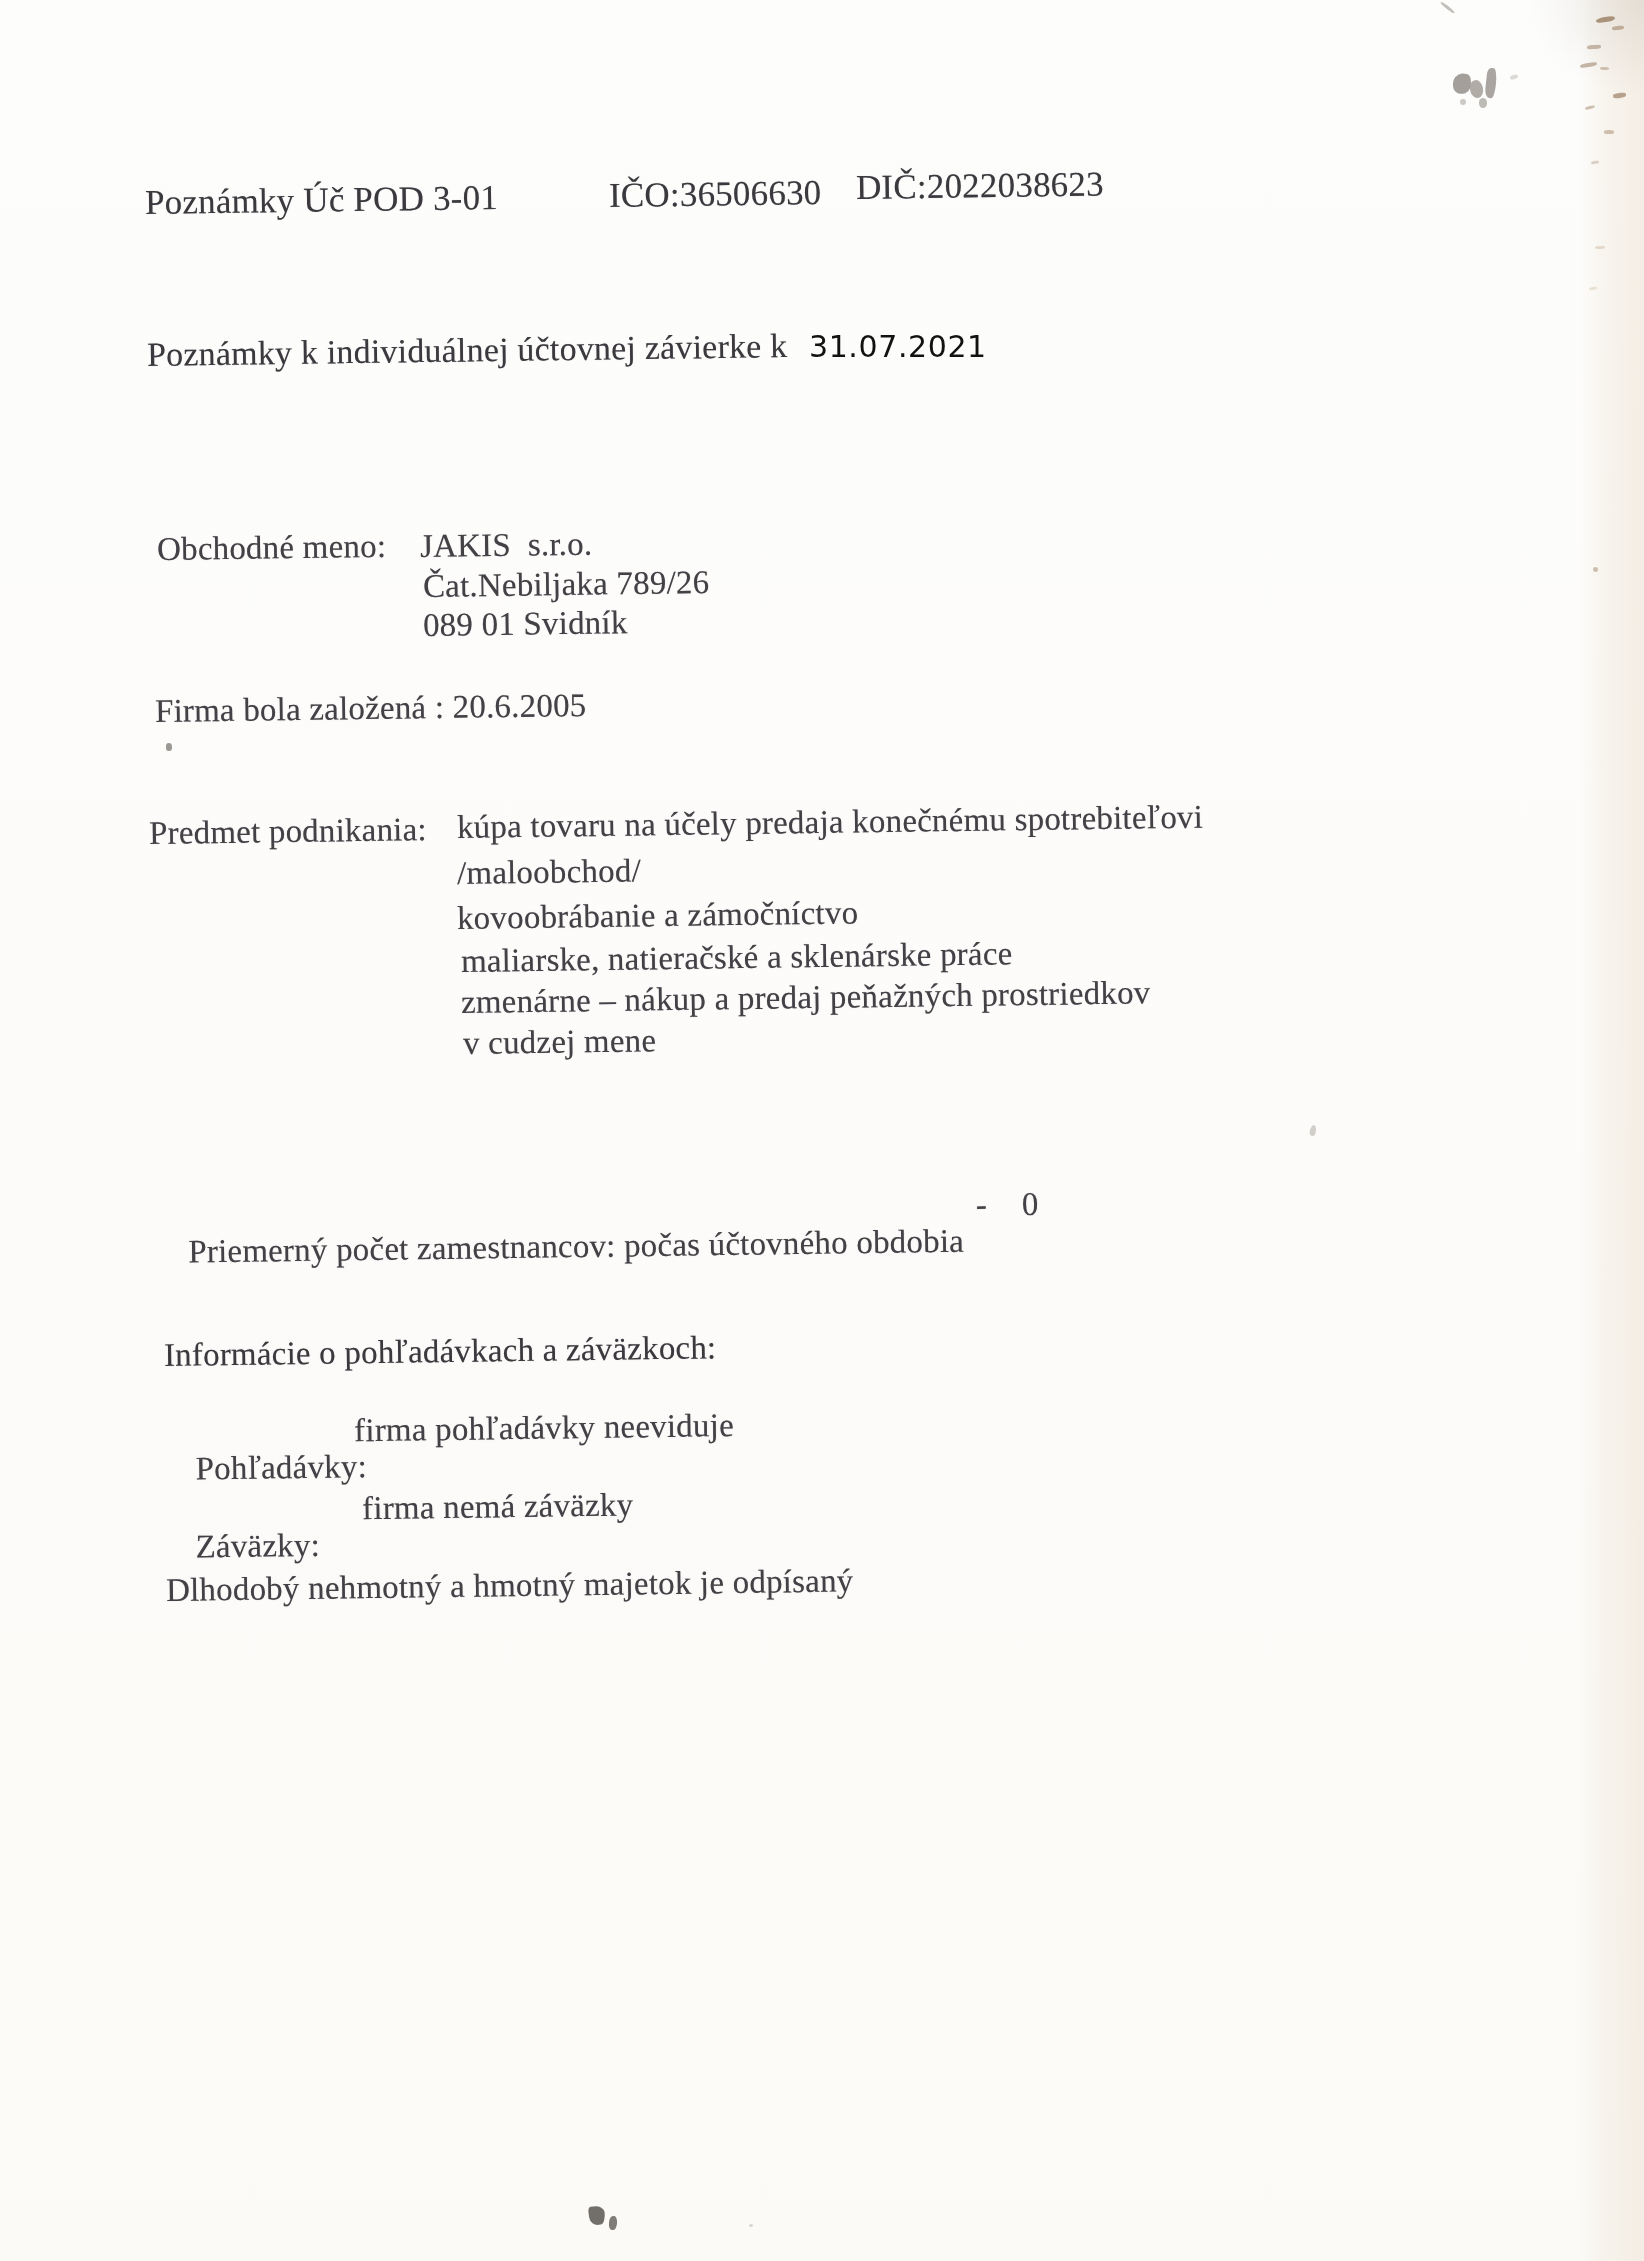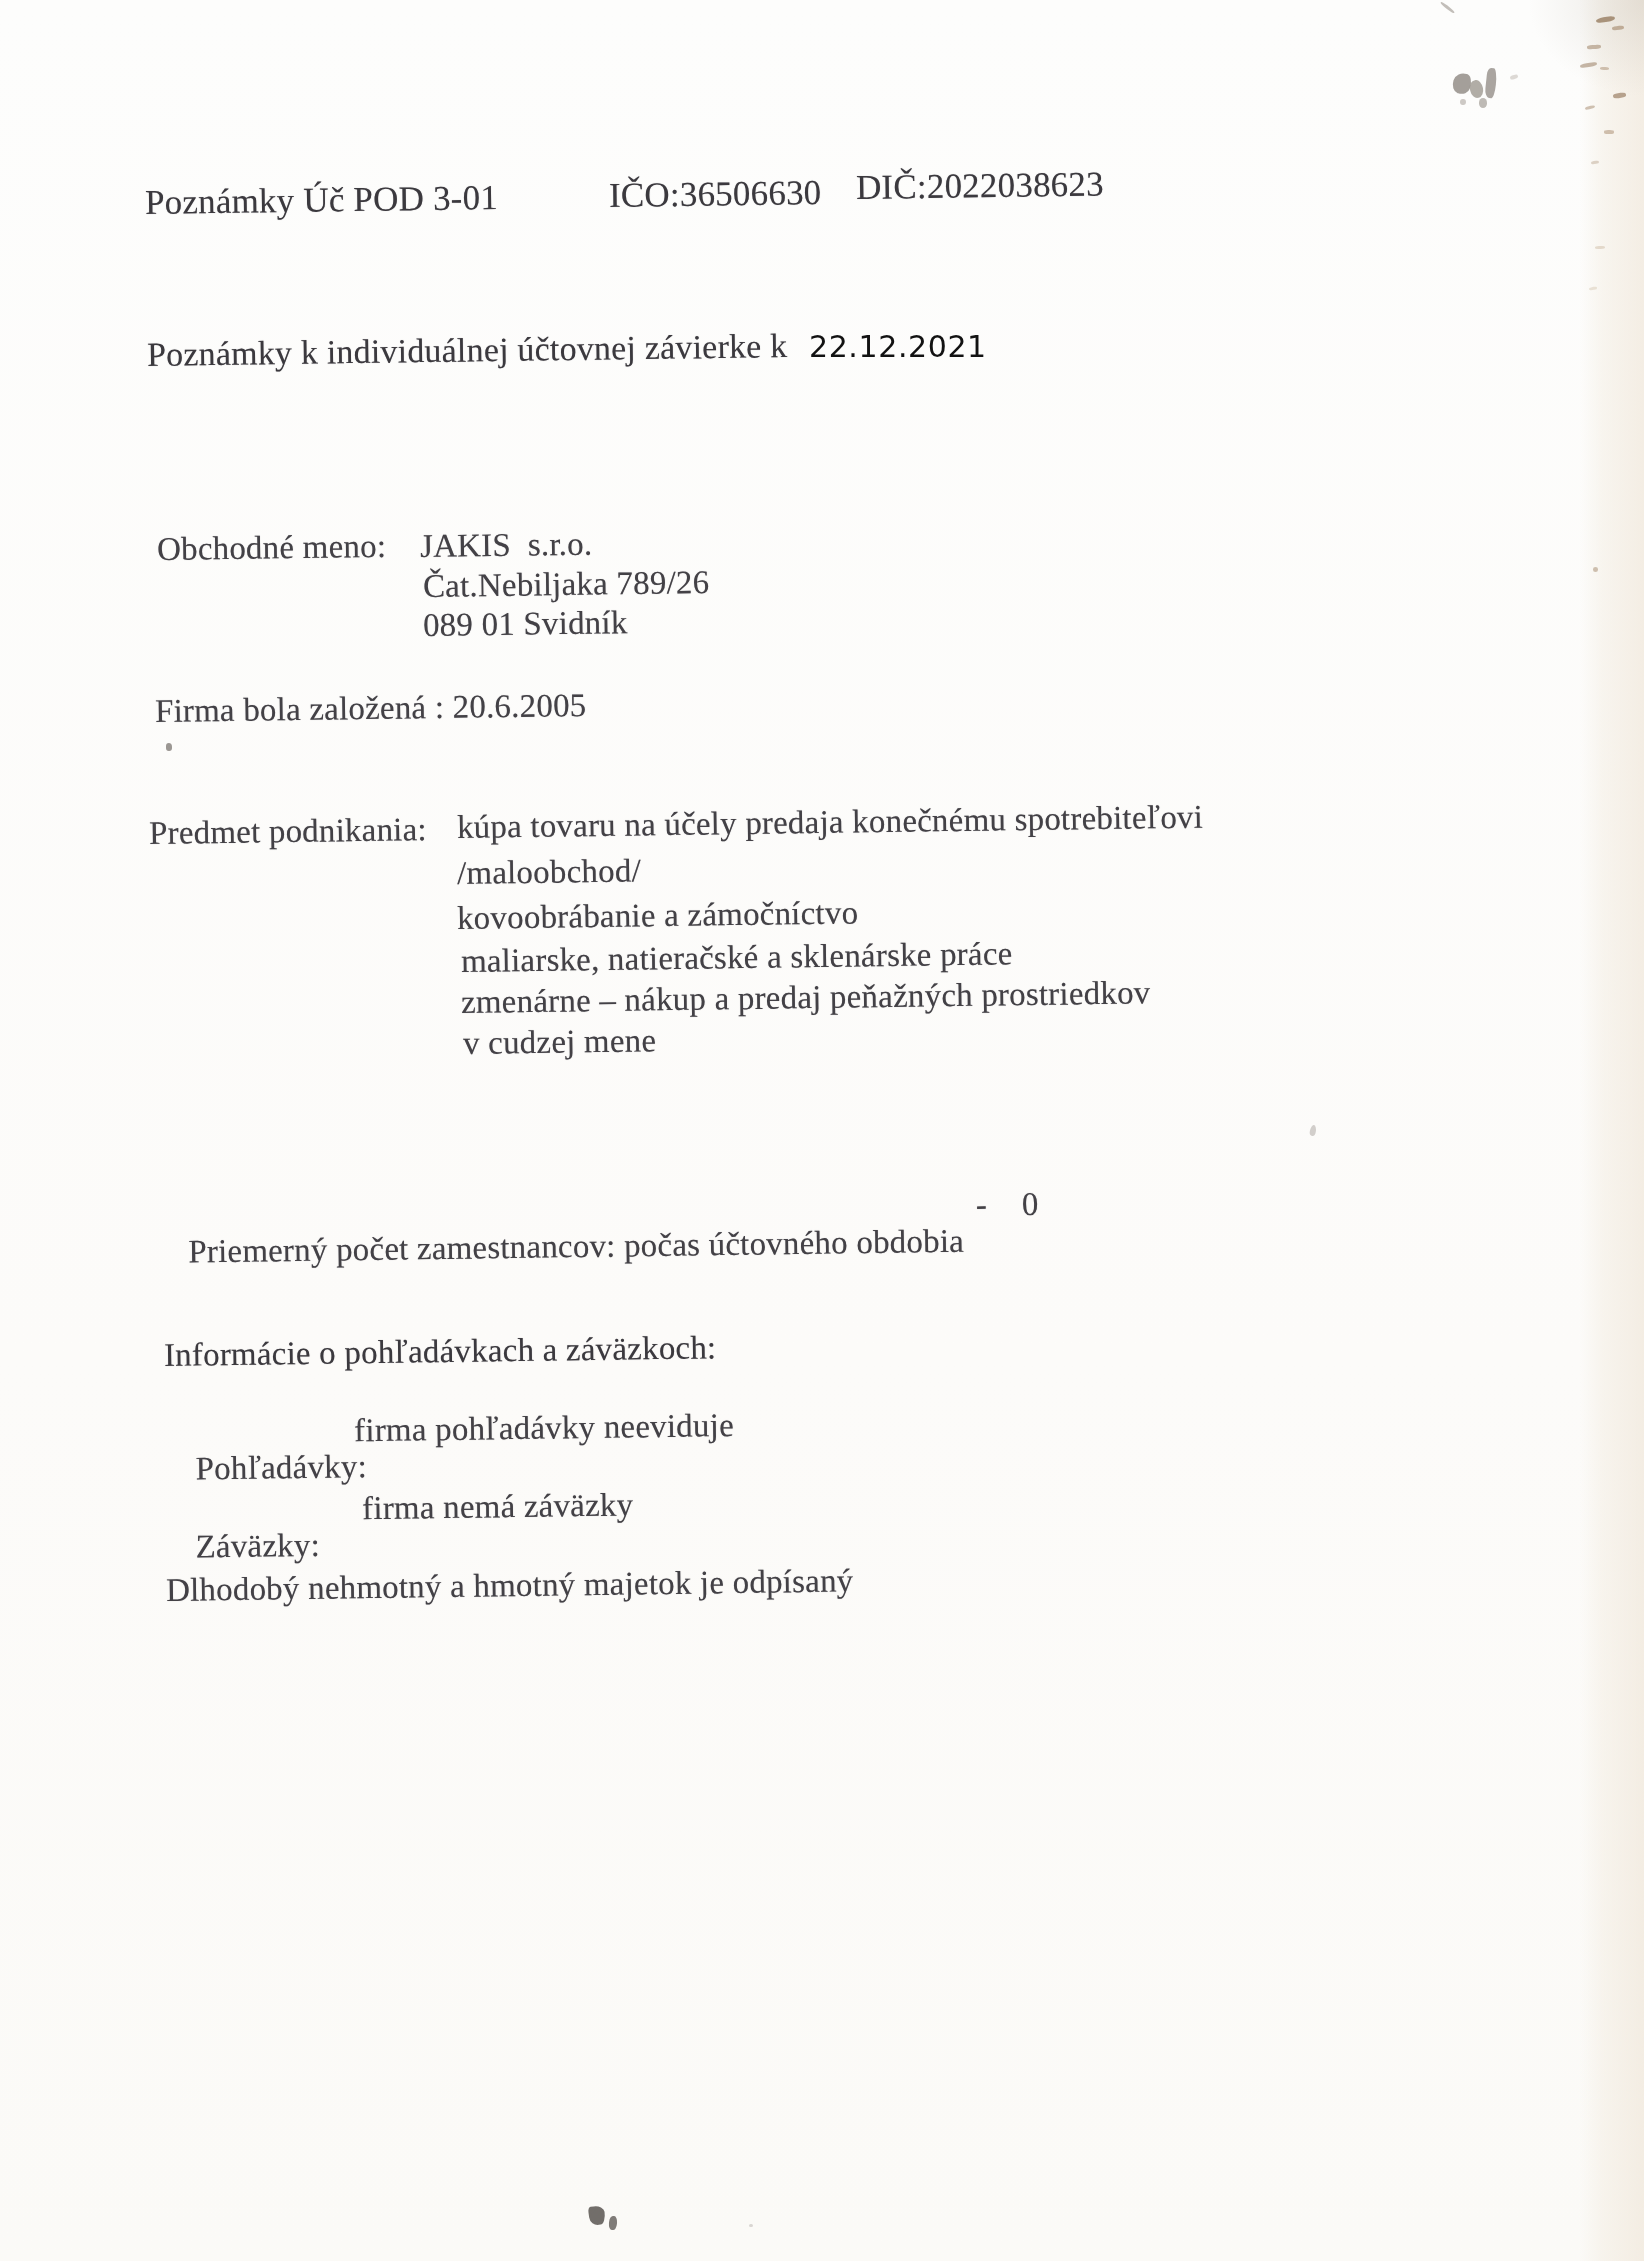--- a/index.html
+++ b/index.html
@@ -91,21 +91,21 @@
 
   <div class="artifact" style="left:589px;top:2206px;width:16px;height:19.3px;background:#5f5a56;opacity:.88;transform:rotate(-8deg);border-radius:20% 70% 40% 60% / 30% 40% 70% 50%;"></div>
   <div class="artifact" style="left:609px;top:2216px;width:7.7px;height:14px;background:#6a6561;opacity:.85;transform:rotate(5deg);border-radius:45%;"></div>
   <div class="artifact" style="left:749px;top:2224px;width:3.9px;height:3.2px;background:#b7b2ad;opacity:.5;border-radius:50%;"></div>
 
   <div class="scan strong header-size" style="left:145px;top:184px;">Poznámky Úč POD 3-01</div>
   <div class="scan strong header-size" style="left:609px;top:177px;">IČO:36506630</div>
   <div class="scan strong header-size" style="left:856px;top:169px;">DIČ:2022038623</div>
 
   <div class="scan strong" style="left:147px;top:336px;font-size:34px;">Poznámky k individuálnej účtovnej závierke k</div>
-  <div class="digital" style="left:809px;top:329px;">22.12.2021</div>
+  <div class="digital" style="left:809px;top:329px;">31.07.2021</div>
 
   <div class="scan" style="left:157px;top:531px;">Obchodné meno:</div>
   <div class="scan" style="left:420px;top:528px;">JAKIS  s.r.o.</div>
   <div class="scan" style="left:423px;top:568px;">Čat.Nebiljaka 789/26</div>
   <div class="scan" style="left:423px;top:607px;">089 01 Svidník</div>
 
   <div class="scan" style="left:155px;top:693px;">Firma bola založená : 20.6.2005</div>
 
   <div class="scan" style="left:149px;top:815px;">Predmet podnikania:</div>
   <div class="scan" style="left:457px;top:809px;">kúpa tovaru na účely predaja konečnému spotrebiteľovi</div>

